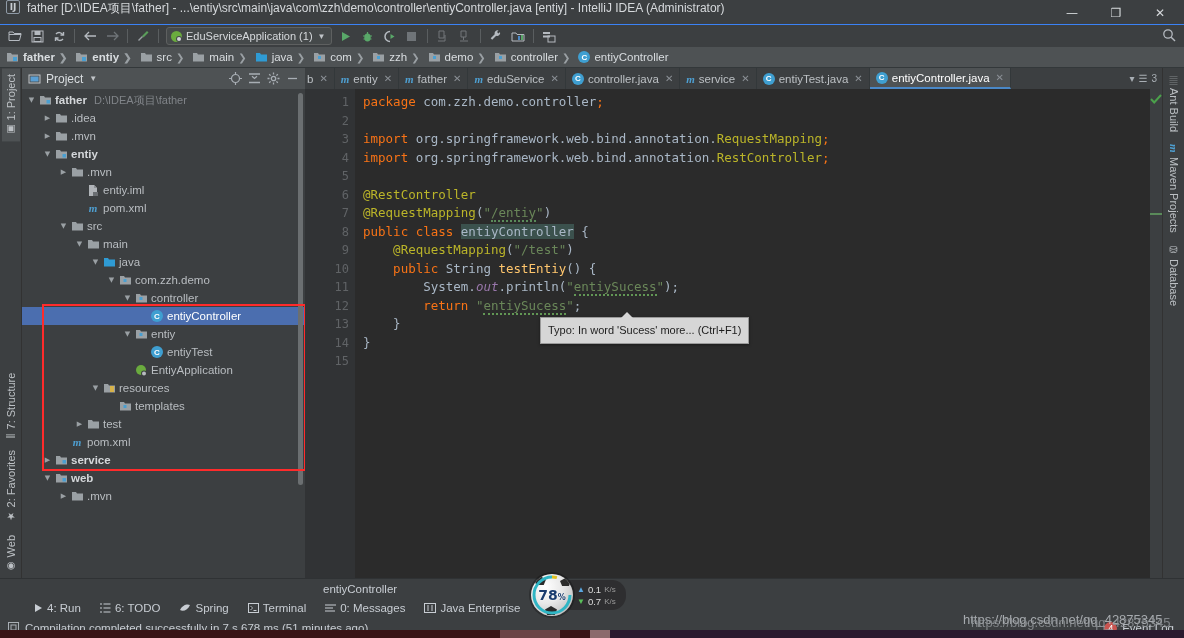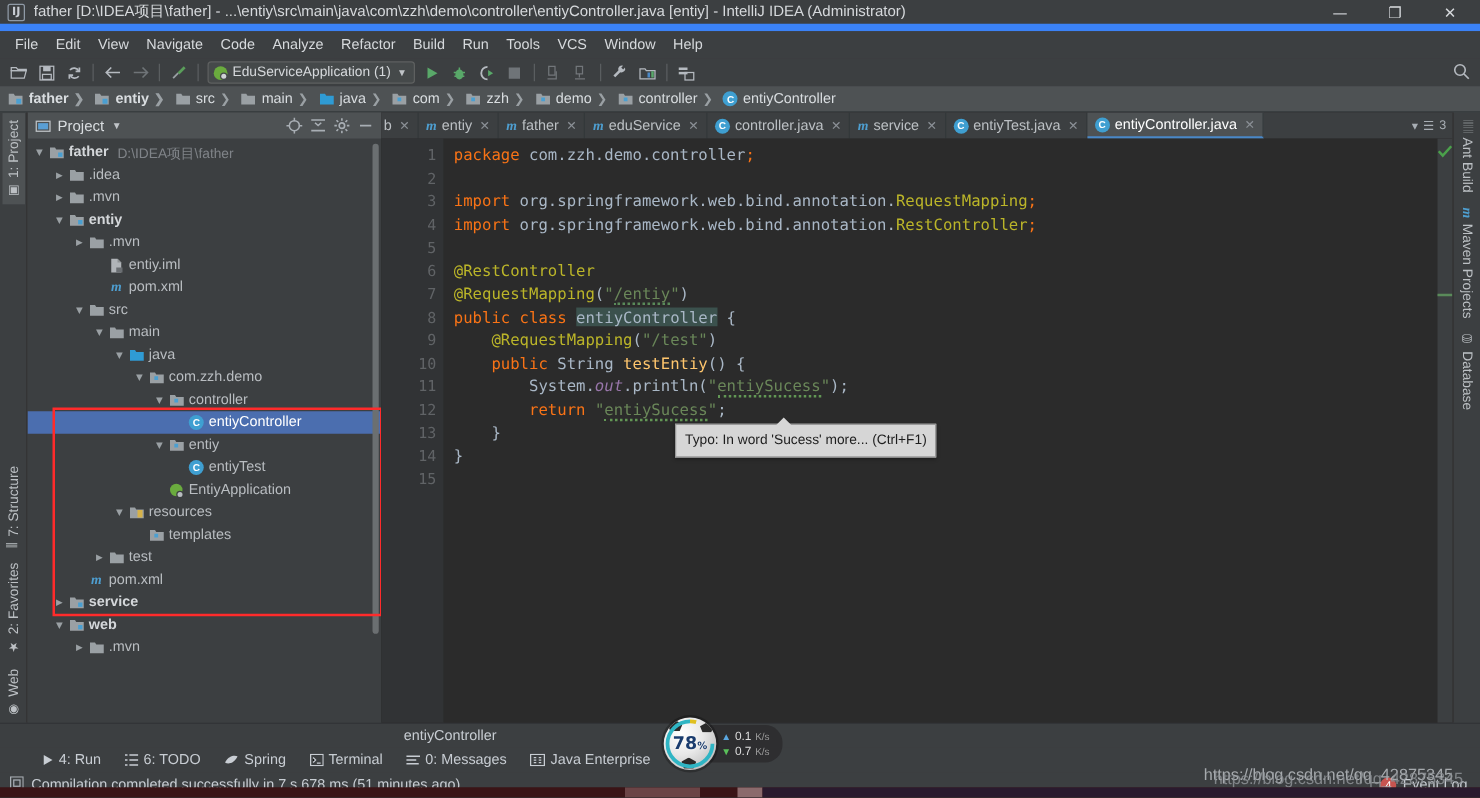--- a/index.html
+++ b/index.html
@@ -7,22 +7,22 @@
     width: 1184px; height: 638px;
     background: #3c3f41;
     font-family: "Liberation Sans", sans-serif;
     overflow: hidden;
     -webkit-font-smoothing: antialiased;
   }
   .app { position: relative; width: 1184px; height: 638px; display: flex; flex-direction: column; }
 
   
   .titlebar {
-    height: 25px; background: #3c3f41; display: flex; align-items: center;
-    border-bottom: 6px solid #3b82f6; flex: 0 0 25px;
+    height: 25px; background: #3c3f41; display: flex; 
+    border-bottom: 1px solid #3b82f6; flex: 0 0 25px;
   }
   .tb-logo {
     width: 14px; height: 14px; margin: 0 7px 0 6px; border: 1px solid #8f9aa6;
     border-radius: 2px; color: #c8cdd3; font-size: 9px; line-height: 12px;
     text-align: center; font-weight: bold; font-family: "DejaVu Sans", sans-serif;
   }
   .tb-title { font-size: 12px; color: #d6d9dc; white-space: nowrap; }
   .tb-spacer { flex: 1; }
   .win-btn {
     width: 44px; height: 25px; display: flex; align-items: center; justify-content: center;
@@ -187,35 +187,20 @@
 
   <div class="titlebar">
     <div class="tb-logo">IJ</div>
     <div class="tb-title">father [D:\IDEA项目\father] - ...\entiy\src\main\java\com\zzh\demo\controller\entiyController.java [entiy] - IntelliJ IDEA (Administrator)</div>
     <div class="tb-spacer"></div>
     <div class="win-btn">—</div>
     <div class="win-btn">❐</div>
     <div class="win-btn close">✕</div>
   </div>
 
-  <div class="menubar">
-    <div class="menu-item">File</div>
-    <div class="menu-item">Edit</div>
-    <div class="menu-item">View</div>
-    <div class="menu-item">Navigate</div>
-    <div class="menu-item">Code</div>
-    <div class="menu-item">Analyze</div>
-    <div class="menu-item">Refactor</div>
-    <div class="menu-item">Build</div>
-    <div class="menu-item">Run</div>
-    <div class="menu-item">Tools</div>
-    <div class="menu-item">VCS</div>
-    <div class="menu-item">Window</div>
-    <div class="menu-item">Help</div>
-  </div>
 
   <div class="toolbar">
     <div class="ticon">
       <svg width="14" height="12" viewBox="0 0 14 12">
           <path d="M1 2h4l1.2 1.5H13v1H1z" fill="none" stroke="#b5bac0" stroke-width="1"></path>
           <path d="M1 4.5h12l-1.6 6H1z" fill="none" stroke="#b5bac0" stroke-width="1"></path>
         </svg>
     </div>
     <div class="ticon">
       <svg width="13" height="13" viewBox="0 0 13 13">

